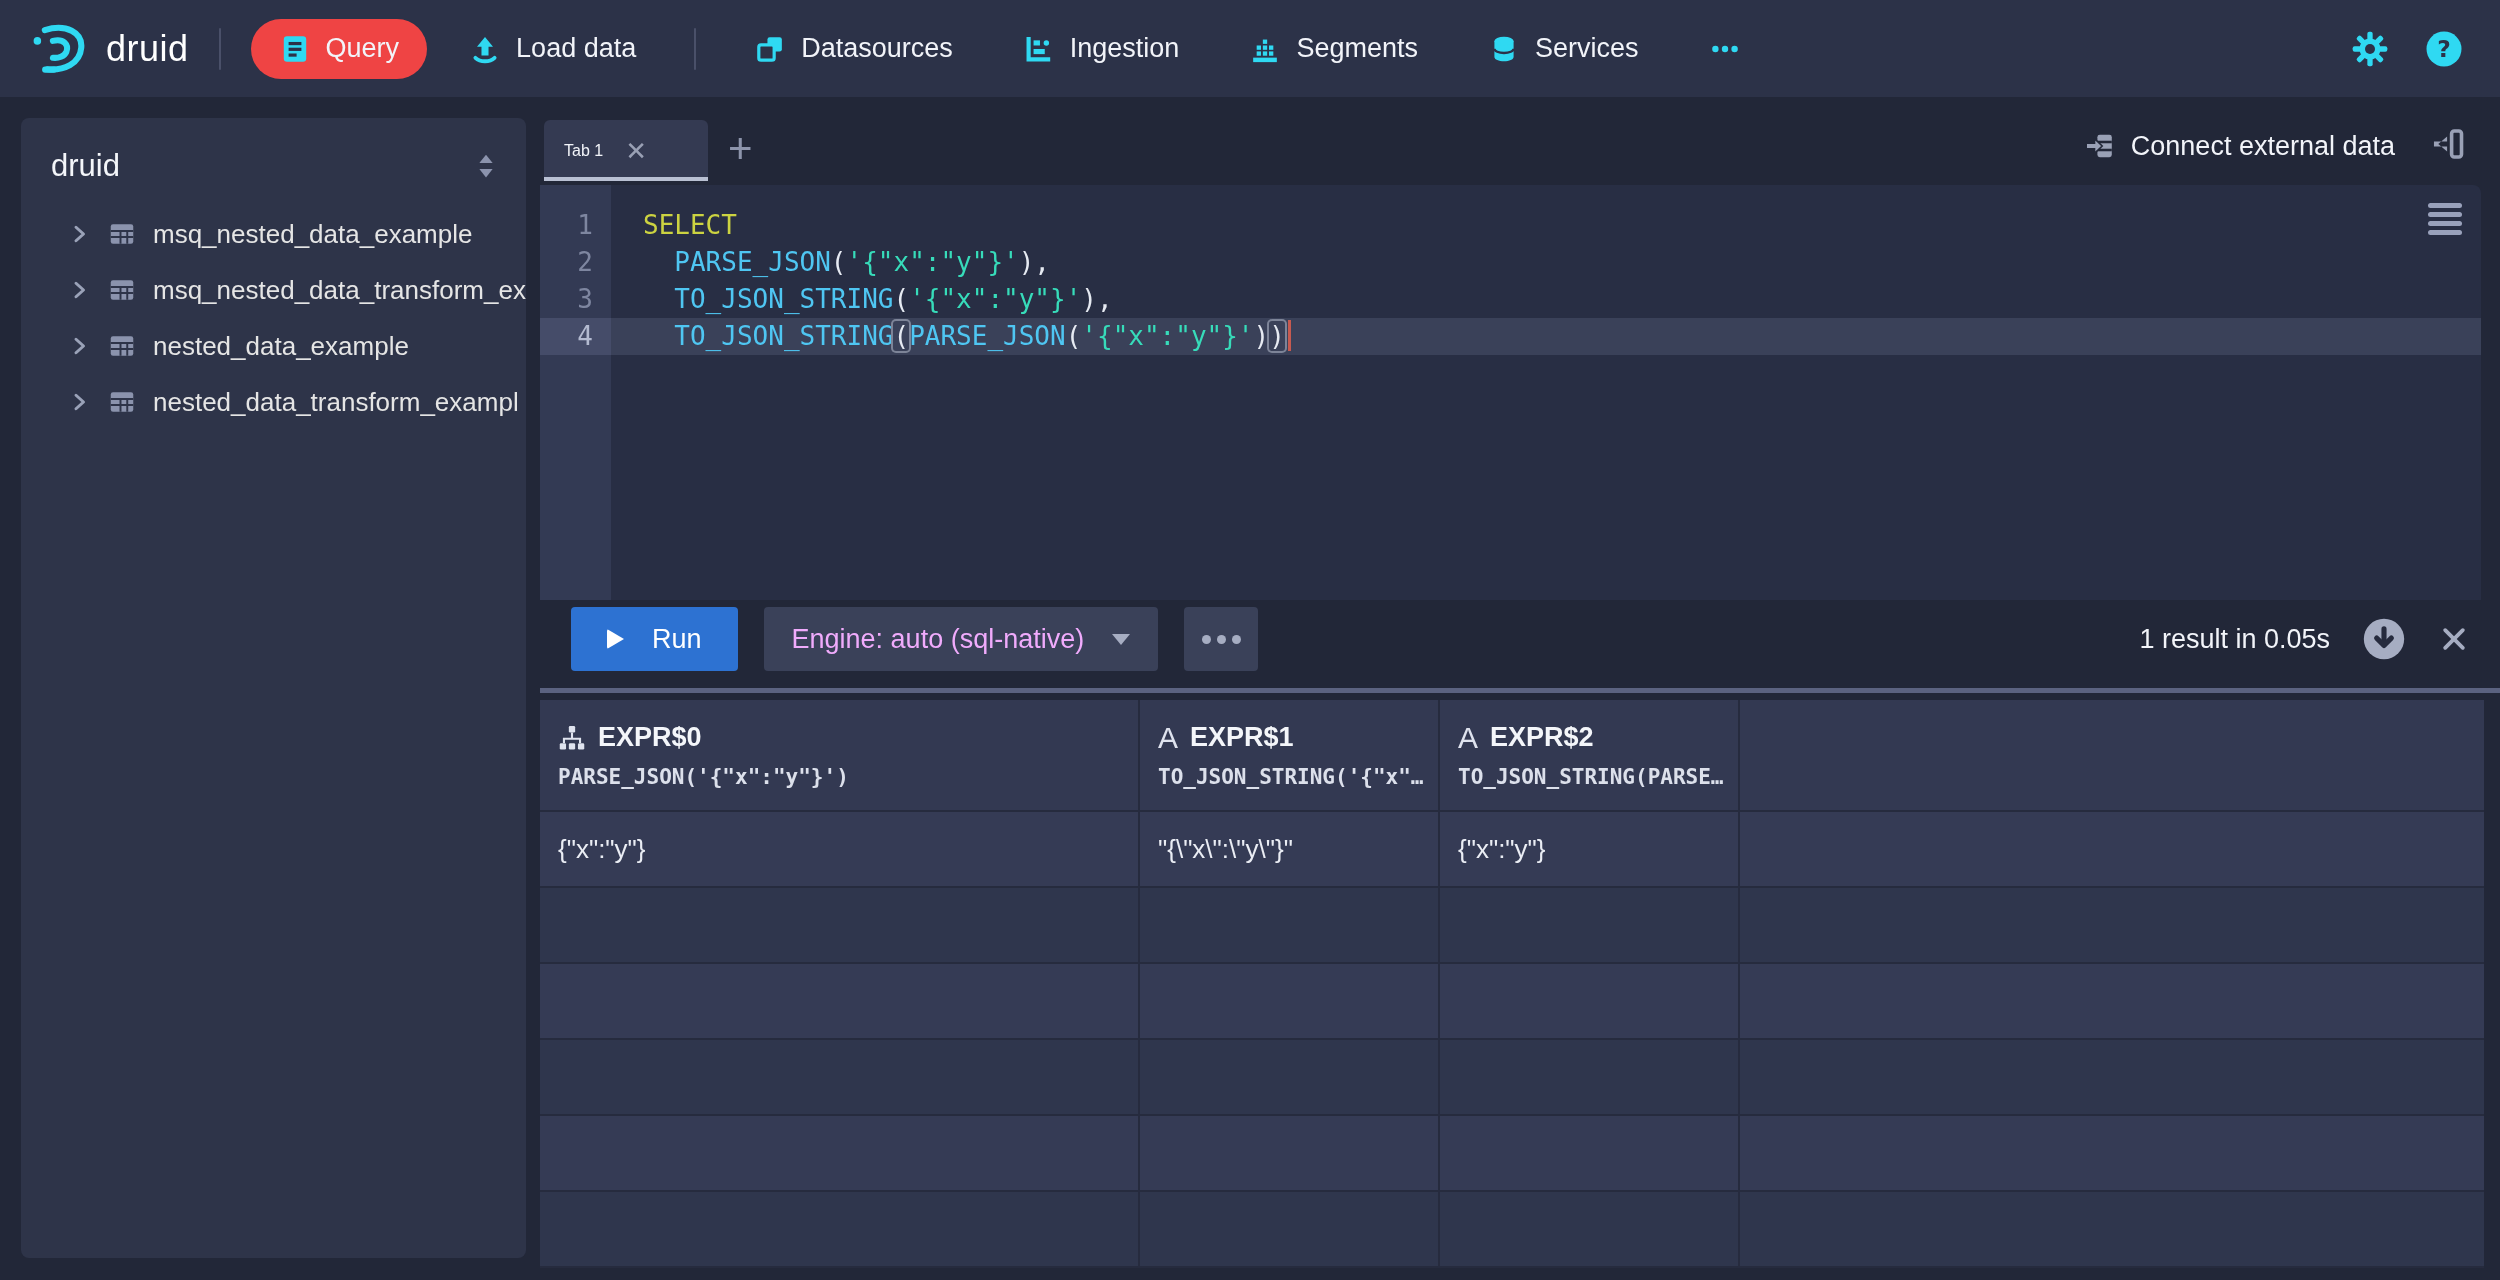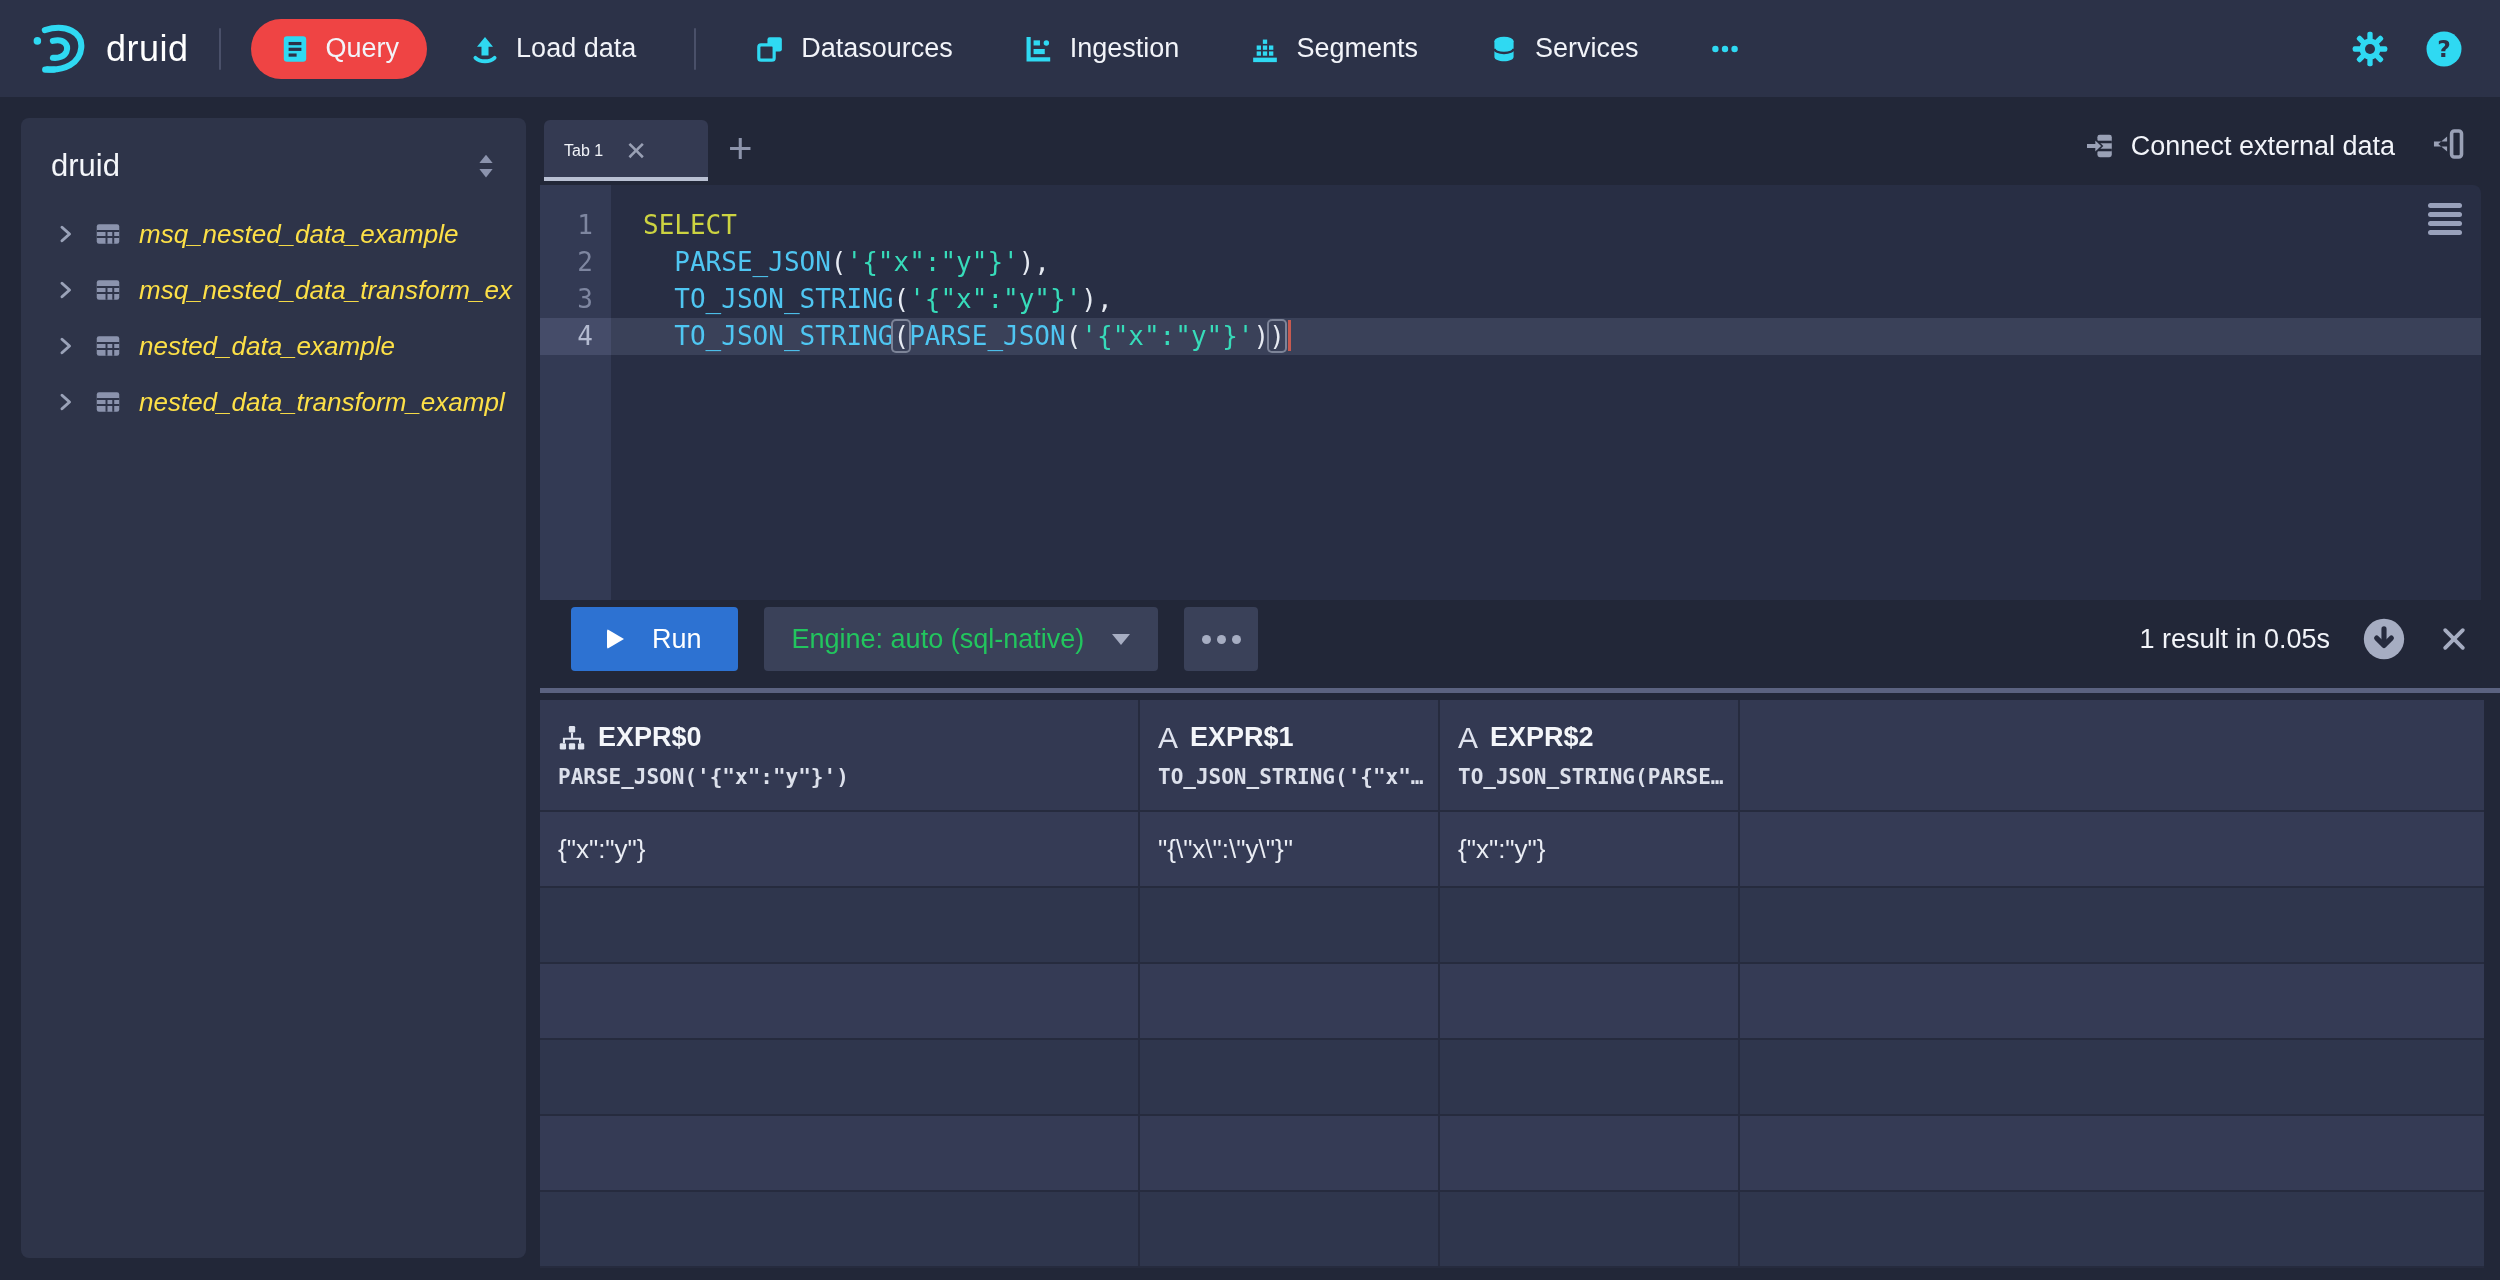--- a/index.html
+++ b/index.html
@@ -24,21 +24,21 @@
   .nav-ic svg{width:32px;height:32px;}
   .nav-right{margin-left:auto;display:flex;align-items:center;gap:34px;padding-right:6px;}
   .icon-btn{display:inline-flex;align-items:center;justify-content:center;cursor:pointer;background:none;border:none;}
   .icon-btn svg{width:40px;height:40px;}
   
   .sidebar{position:absolute;left:21px;top:118px;width:505px;height:1140px;background:#2e3449;border-radius:8px;overflow:hidden;}
   .sb-head{display:flex;align-items:center;justify-content:space-between;padding:30px 26px 22px 30px;}
   .sb-title{font-size:31px;color:#f4f6fa;}
   .sb-sort svg{width:28px;height:28px;}
   .tree{display:flex;flex-direction:column;}
-  .tree-item{height:56px;display:flex;align-items:center;gap:16px;padding-left:32px;font-size:26px;color:#fde047;white-space:nowrap;overflow:hidden;cursor:pointer;font-style:italic;}
+  .tree-item{height:56px;display:flex;align-items:center;gap:16px;padding-left:46px;font-size:26px;color:#e5e5e5;white-space:nowrap;overflow:hidden;cursor:pointer;}
   .tree-item svg{flex:0 0 auto;}
   
   .tab{position:absolute;left:544px;top:120px;width:164px;height:61px;background:#343a52;border-radius:6px 6px 0 0;display:flex;align-items:center;padding:0 20px;gap:22px;cursor:pointer;}
   .tab:after{content:"";position:absolute;left:0;right:0;bottom:0;height:4px;background:#b9c0d3;}
   .tab-label{font-size:16px;color:#f2f4f9;}
   .tab-close{font-size:26px;color:#99a0b4;line-height:1;cursor:pointer;}
   .plus-btn{position:absolute;left:728px;top:128px;font-size:42px;color:#8d94ab;cursor:pointer;line-height:1;background:none;border:none;}
   .connect-btn{position:absolute;right:105px;top:130px;display:flex;align-items:center;gap:16px;font-size:27px;color:#f2f4f9;cursor:pointer;background:none;border:none;}
   .connect-btn svg{width:32px;height:32px;}
   .exit-btn{position:absolute;right:34px;top:126px;cursor:pointer;background:none;border:none;}
@@ -57,21 +57,21 @@
   .tok.pun{color:#e6eaf2;}
   .tok.pln{color:#e6eaf2;}
   .tok.brk{color:#e6eaf2;box-shadow:0 0 0 2px #7d8498;border-radius:3px;}
   .cursor{display:inline-block;width:3px;height:31px;background:#c65a50;vertical-align:text-bottom;margin-left:3px;}
   .menu-btn{position:absolute;right:19px;top:18px;display:flex;flex-direction:column;gap:4px;cursor:pointer;background:none;border:none;}
   .menu-btn span{display:block;width:34px;height:5px;border-radius:3px;background:#99a1bb;}
   
   .runbar{position:absolute;left:540px;top:606px;right:0;height:66px;display:flex;align-items:center;}
   .run-btn{height:64px;min-width:124px;background:#2d72d2;border:none;border-radius:4px;display:flex;align-items:center;justify-content:center;gap:28px;color:#fff;font-size:27px;cursor:pointer;padding:0 36px;margin-left:31px;}
   .play{width:0;height:0;border-left:17px solid #ffffff;border-top:10px solid transparent;border-bottom:10px solid transparent;border-radius:2px;}
-  .engine-btn{margin-left:26px;height:64px;background:#3a4159;border:none;border-radius:4px;display:flex;align-items:center;gap:28px;color:#22c55e;font-size:27px;padding:0 28px;cursor:pointer;}
+  .engine-btn{margin-left:26px;height:64px;background:#3a4159;border:none;border-radius:4px;display:flex;align-items:center;gap:28px;color:#f0abfc;font-size:27px;padding:0 28px;cursor:pointer;}
   .caret-down{width:0;height:0;border-top:11px solid #a6adc2;border-left:9px solid transparent;border-right:9px solid transparent;}
   .more-btn{margin-left:26px;height:64px;width:74px;background:#3a4159;border:none;border-radius:4px;display:flex;align-items:center;justify-content:center;gap:6px;cursor:pointer;}
   .more-btn i{width:9px;height:9px;border-radius:50%;background:#a6adc2;}
   .run-right{margin-left:auto;display:flex;align-items:center;gap:32px;padding-right:30px;}
   .result-text{font-size:27px;color:#f2f4f9;}
   .run-right .icon-btn svg{width:44px;height:44px;}
   .run-right .close svg{width:32px;height:32px;}
   
   .divider-bar{position:absolute;left:540px;top:688px;width:1960px;height:5px;background:#5b6280;}
   .results{position:absolute;left:540px;top:700px;width:1944px;height:693px;overflow:hidden;border-radius:0 0 8px 8px;}

